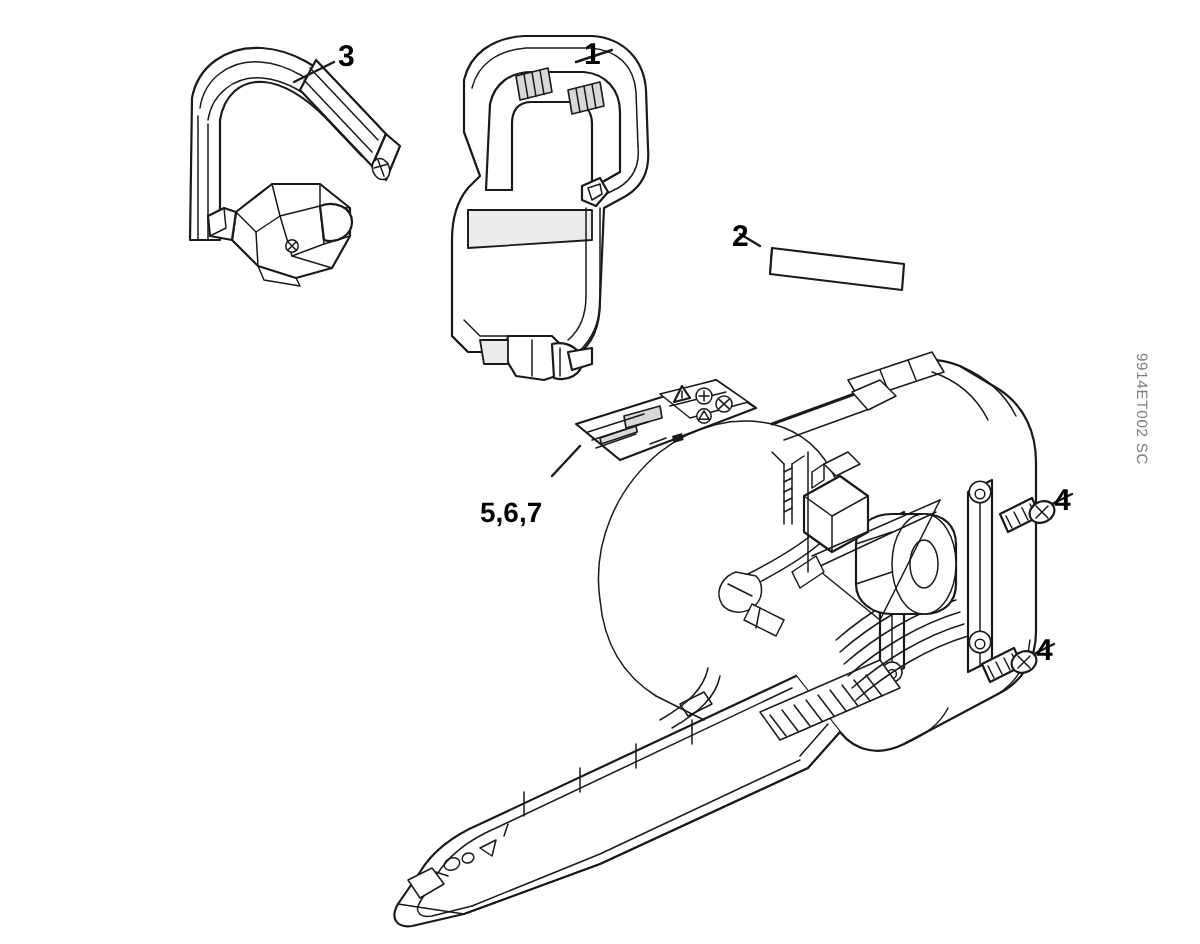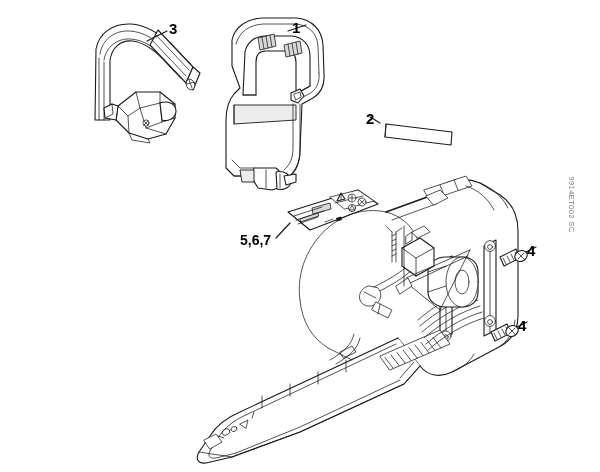--- a/index.html
+++ b/index.html
@@ -11,21 +11,21 @@
   .callout{
     position:absolute;font-family:"Liberation Sans",sans-serif;
     font-weight:700;font-size:15px;color:#000;line-height:1;
     white-space:nowrap;user-select:none;
   }
   #c1{left:292px;top:20px;}
   #c2{left:366px;top:111px;}
   #c3{left:169px;top:21px;}
   #c4a{left:527px;top:243px;}
   #c4b{left:518px;top:318px;}
-  #c567{left:240px;top:233px;font-size:14px;}
+  #c567{left:240px;top:249px;font-size:14px;}
   #drawing-ref{
     position:absolute;right:-26px;top:200px;width:110px;
     transform:rotate(90deg);transform-origin:center center;
     font-size:7.5px;color:#7d7d7d;letter-spacing:.4px;
     font-family:"Liberation Sans",sans-serif;text-align:center;
   }
 </style>
 </head>
 <body>
 

